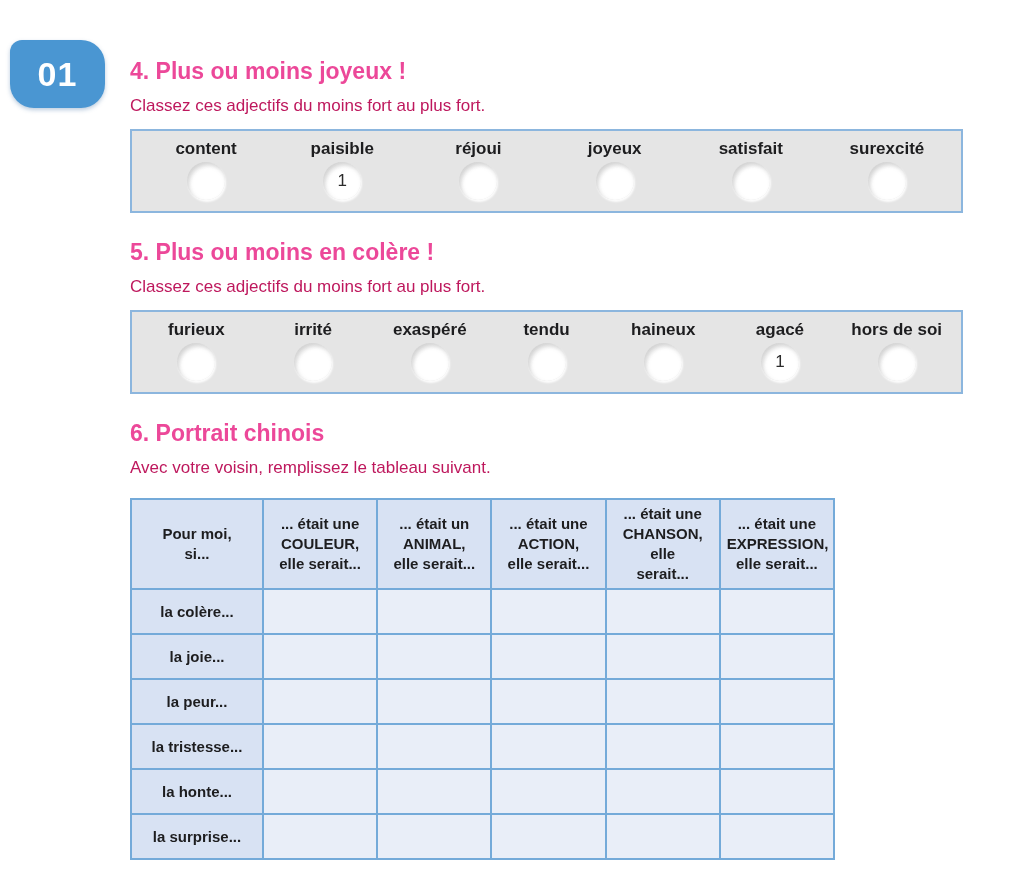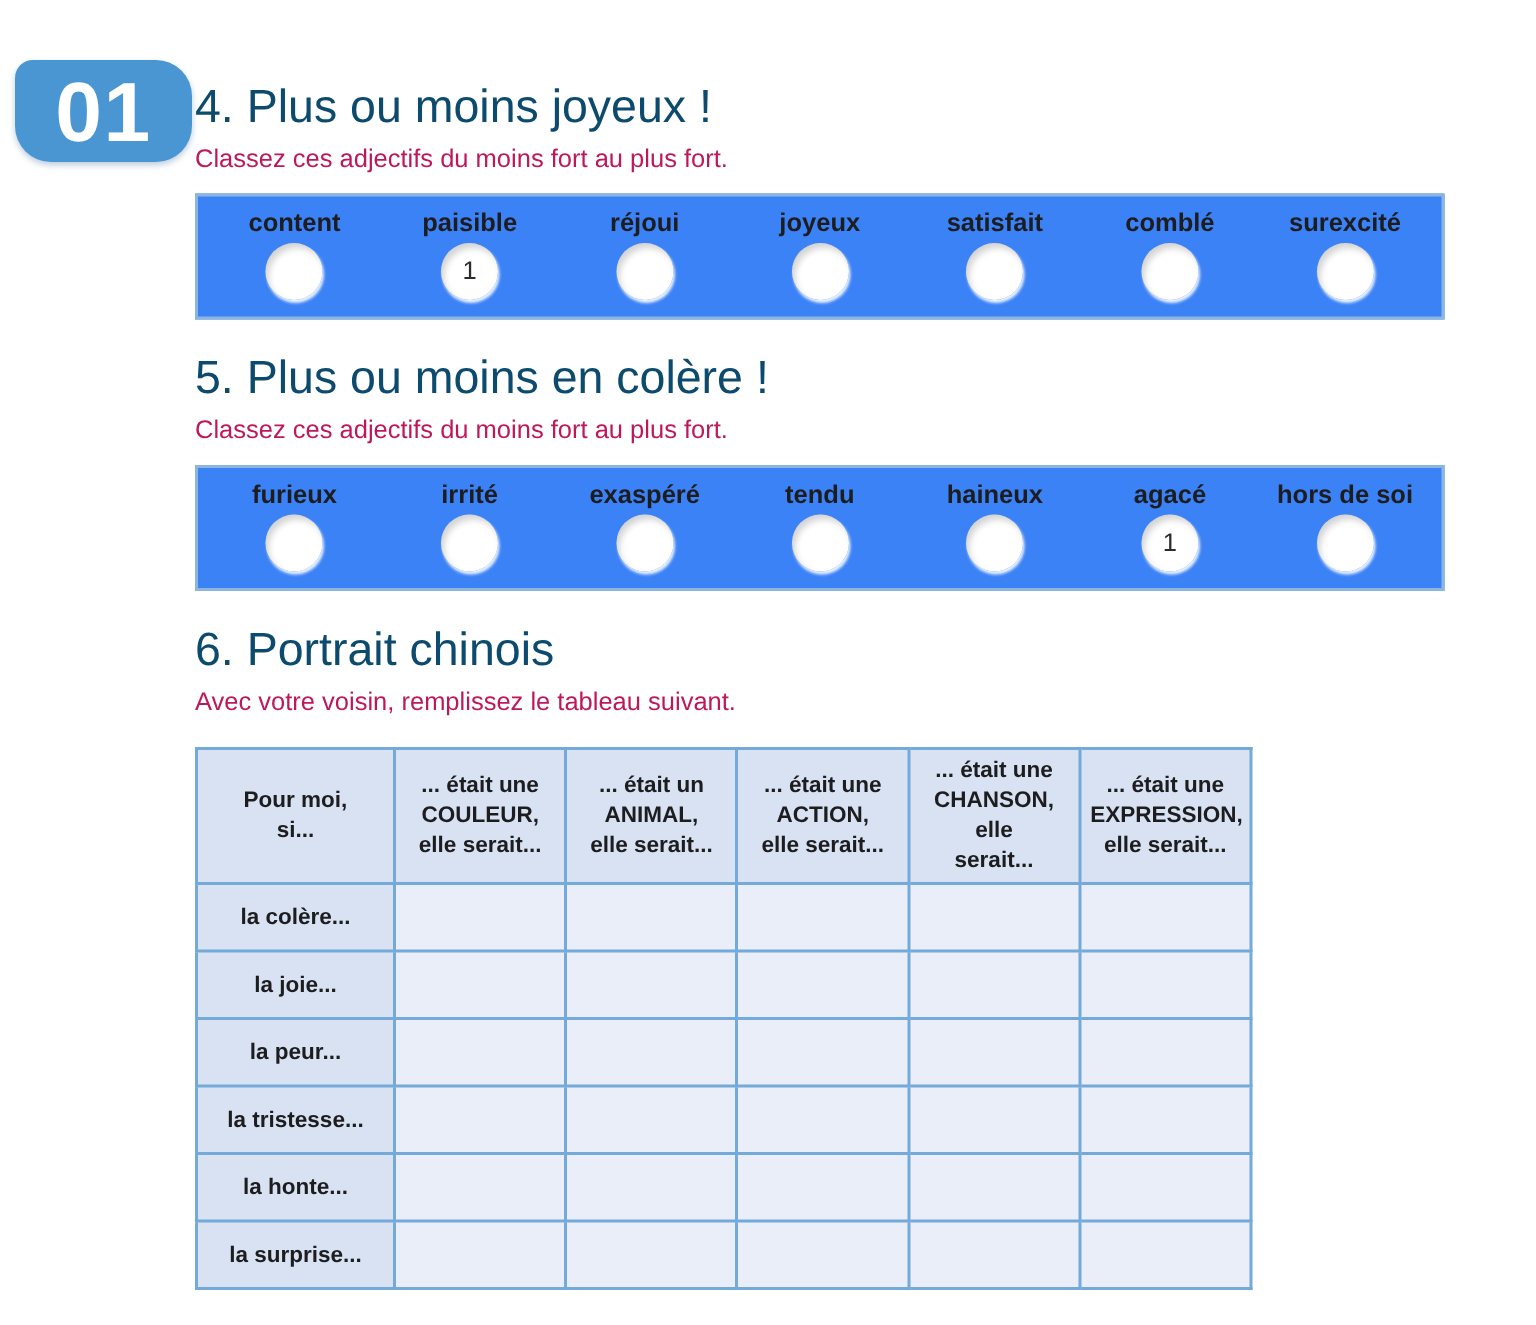--- a/index.html
+++ b/index.html
@@ -9,59 +9,59 @@
     font-family: "Liberation Sans", sans-serif;
     color: #1d1d1f;
     position: relative;
     overflow: hidden;
   }
 
   
   .badge {
     position: absolute;
     left: 10px; top: 40px;
-    width: 118px; height: 68px;
+    width: 95px; height: 68px;
     background: #4a96d2;
     border-radius: 12px 24px 24px 24px;
     box-shadow: 0 2px 4px rgba(60,110,160,0.35);
     display: flex; align-items: center; justify-content: center;
     color: #ffffff;
-    font-size: 56px;
+    font-size: 34px;
     font-weight: bold;
     letter-spacing: 1px;
   }
 
   
   .content {
     position: absolute;
     left: 130px; top: 0;
     width: 833px;
   }
 
   .ex-title {
-    color: #0c4a6e;
-    font-size: 31px;
-    font-weight: normal;
+    color: #ec4899;
+    font-size: 23px;
+    font-weight: bold;
     line-height: 28px;
   }
   .ex-title.first { margin-top: 57px; }
   .ex-title.later { margin-top: 25px; }
 
   .ex-instruction {
     margin-top: 10px;
     font-size: 17px;
     line-height: 22px;
     color: #be185d;
   }
 
   
   .rank-box {
     margin-top: 12px;
     height: 84px;
-    background: #3b82f6;
+    background: #e5e5e5;
     border: 2px solid #8cb6de;
     display: flex;
     align-items: stretch;
     padding: 7px 6px 6px 6px;
   }
   .rank-item {
     flex: 1 1 0;
     display: flex;
     flex-direction: column;
     align-items: center;
@@ -146,24 +146,20 @@
     </div>
     <div class="rank-item">
       <span class="rank-label">joyeux</span>
       <span class="rank-circle"></span>
     </div>
     <div class="rank-item">
       <span class="rank-label">satisfait</span>
       <span class="rank-circle"></span>
     </div>
     <div class="rank-item">
-      <span class="rank-label">comblé</span>
-      <span class="rank-circle"></span>
-    </div>
-    <div class="rank-item">
       <span class="rank-label">surexcité</span>
       <span class="rank-circle"></span>
     </div>
   </div>
 
   <div class="ex-title later">5. Plus ou moins en colère !</div>
   <div class="ex-instruction">Classez ces adjectifs du moins fort au plus fort.</div>
   <div class="rank-box">
     <div class="rank-item">
       <span class="rank-label">furieux</span>

